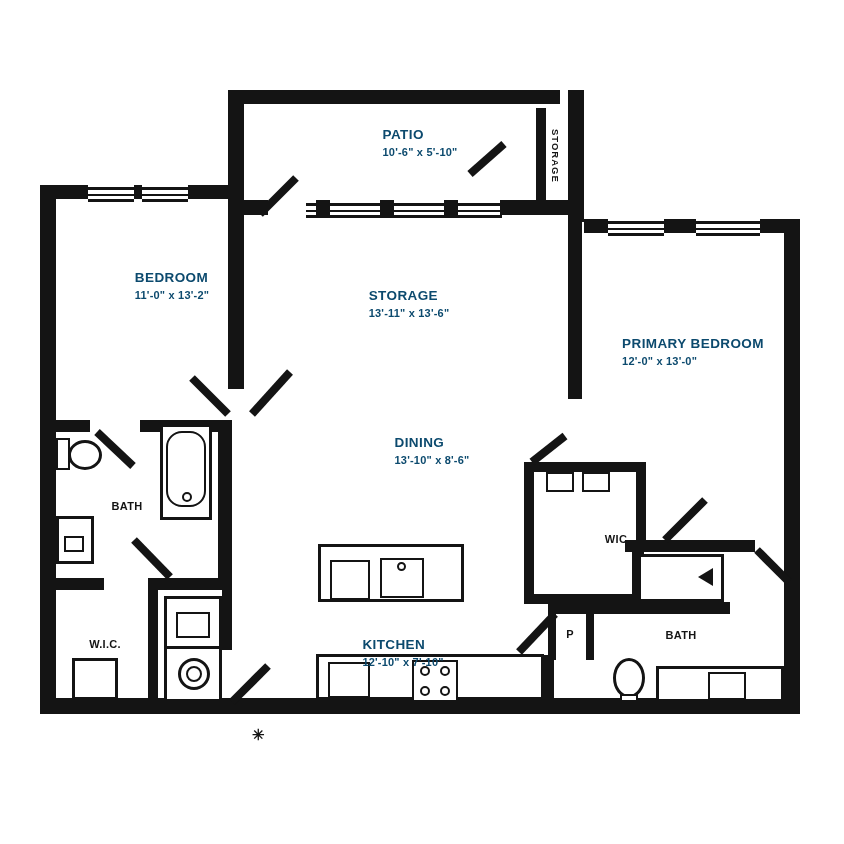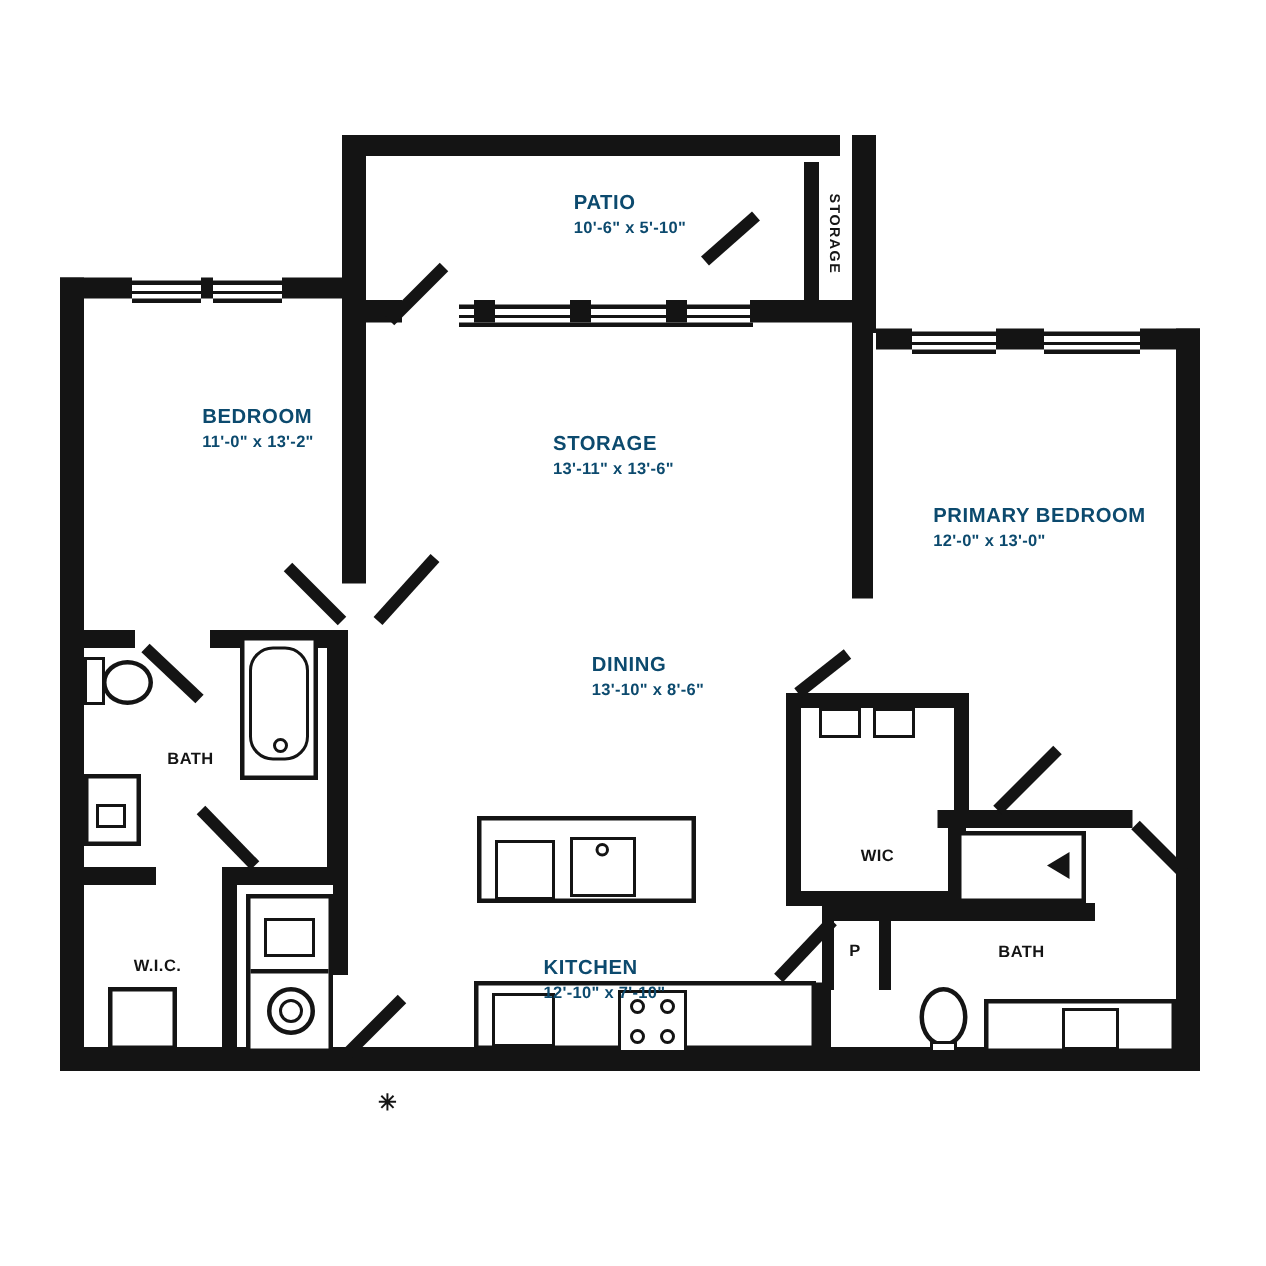--- a/index.html
+++ b/index.html
@@ -150,19 +150,19 @@
   <div class="lbl" style="left:407px;top:435px;margin-left:25px;">
     <span class="nm">DINING</span>
     <span class="dm">13'-10" x 8'-6"</span>
   </div>
   <div class="lbl" style="left:403px;top:637px;">
     <span class="nm">KITCHEN</span>
     <span class="dm">12'-10" x 7'-10"</span>
   </div>
   <div class="lbl-sm" style="left:127px;top:500px;">BATH</div>
   <div class="lbl-sm" style="left:105px;top:638px;">W.I.C.</div>
-  <div class="lbl-sm" style="left:585px;top:533px;margin-top:32px;">WIC</div>
+  <div class="lbl-sm" style="left:616px;top:533px;">WIC</div>
   <div class="lbl-sm" style="left:681px;top:629px;">BATH</div>
   <div class="lbl-sm" style="left:570px;top:628px;">P</div>
 
   <div class="star" style="left:252px;top:726px;">✳</div>
 
 </div>
 
 </body></html>

